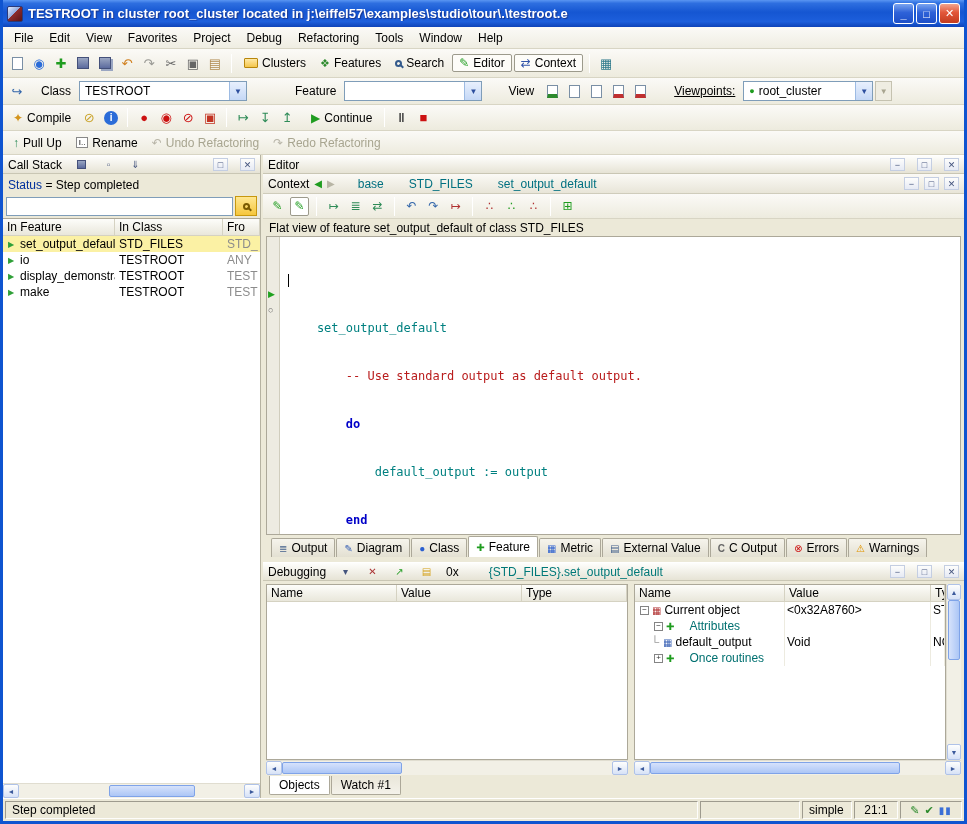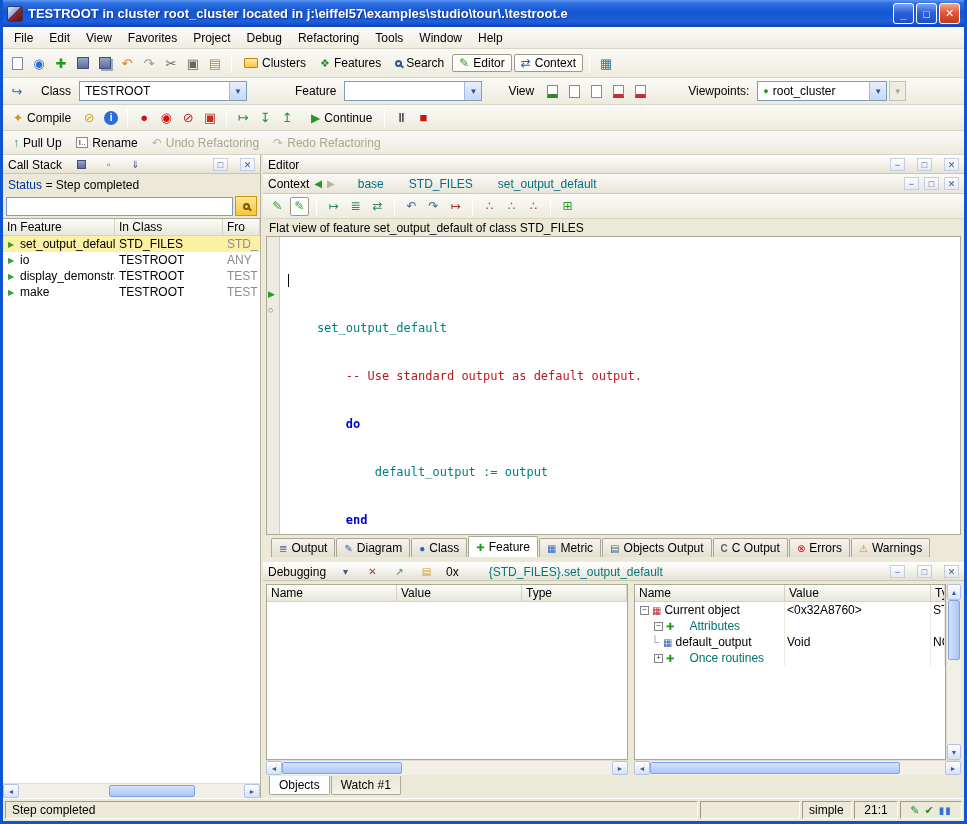--- a/index.html
+++ b/index.html
@@ -228,21 +228,21 @@
       </span>
     <span class="ic">
         <span class="vicon"></span>
       </span>
     <span class="ic">
         <span class="vicon r"></span>
       </span>
     <span class="ic">
         <span class="vicon r"></span>
       </span>
-    <span class="lbtn" style="margin-left:30px;">
+    <span class="lbtn" style="margin-left:16px;text-decoration:underline;">
       <span>Viewpoints:</span>
     </span>
     <span class="combo" style="width:130px;">
       <span class="cval">
         <span style="color:#1F9C1F;font-size:9px;">●</span>
         <span>root_cluster</span>
       </span>
       <span class="cbtn">▼</span>
     </span>
     <span class="cbtn" style="width:17px;height:20px;display:inline-flex;align-items:center;justify-content:center;border:1px solid #C5C2B0;color:#A8A590;font-size:8px;background:#EFEDE2;">▼</span>
@@ -437,21 +437,21 @@
           <span class="tab active">
               <span class="tico c-feat">✚</span>
               <span>Feature</span>
             </span>
           <span class="tab">
               <span class="tico c-metric">▦</span>
               <span>Metric</span>
             </span>
           <span class="tab">
               <span class="tico c-ext">▤</span>
-              <span>Objects Output</span>
+              <span>External Value</span>
             </span>
           <span class="tab">
               <span class="tico c-c">C</span>
               <span>C Output</span>
             </span>
           <span class="tab">
               <span class="tico c-err">⊗</span>
               <span>Errors</span>
             </span>
           <span class="tab">

